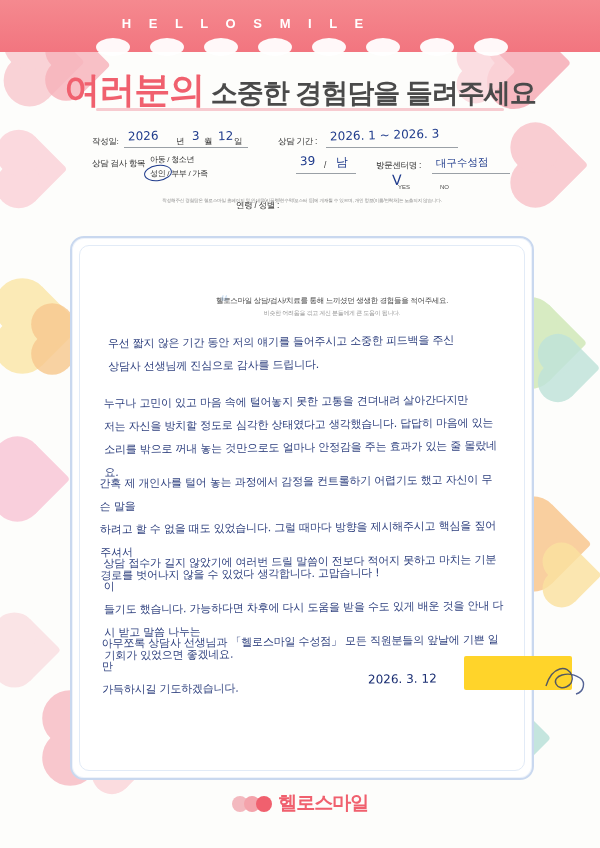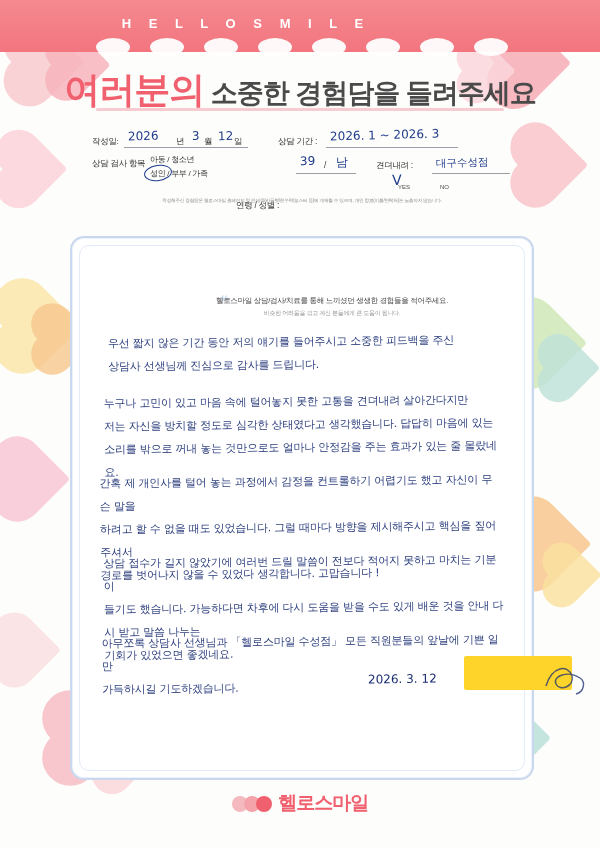--- a/index.html
+++ b/index.html
@@ -387,21 +387,21 @@
       <span class="flabel" style="left:58px; top:0px; font-size:8px;">아동 / 청소년</span>
       <span class="flabel" style="left:58px; top:14px; font-size:8px;">성인 / 부부 / 가족</span>
       <div class="circle-mark" style="left:52px; top:11px; width:26px; height:14px;"></div>
 
       <span class="flabel" style="left:144px; top:6px;margin-top:40px;">연령 / 성별 :</span>
       <span class="hand" style="left:208px; top:0px;">39</span>
       <span class="flabel" style="left:232px; top:6px;">/</span>
       <span class="hand" style="left:244px; top:0px;">남</span>
       <div class="fline" style="left:204px; top:18px; width:60px;"></div>
 
-      <span class="flabel" style="left:284px; top:6px;">견뎌내려 :</span>
+      <span class="flabel" style="left:284px; top:6px;">방문센터명 :</span>
       <span class="hand small" style="left:344px; top:2px;">대구수성점</span>
       <div class="fline" style="left:340px; top:18px; width:78px;"></div>
     </div>
 
     <div class="tiny-note">작성해주신 경험담은 헬로스마일 홈페이지 및 인쇄물(리플렛/현수막/포스터 등)에 게재될 수 있으며, 개인 정보(이름/연락처)는 노출되지 않습니다.</div>
     <span class="consent" style="left:306px; top:56px;">YES</span>
     <span class="consent" style="left:348px; top:56px;">NO</span>
     <span class="hand" style="left:300px; top:44px; font-size:14px; color:#1f3b8c;">V</span>
   </div>
 

